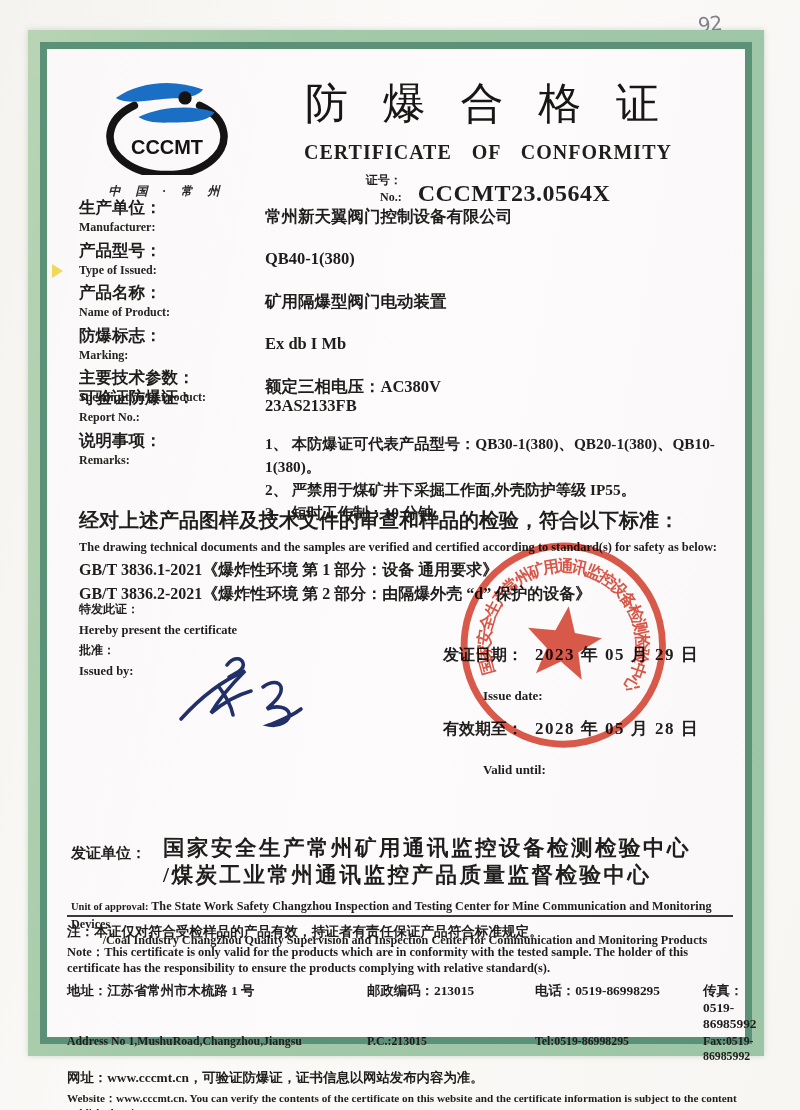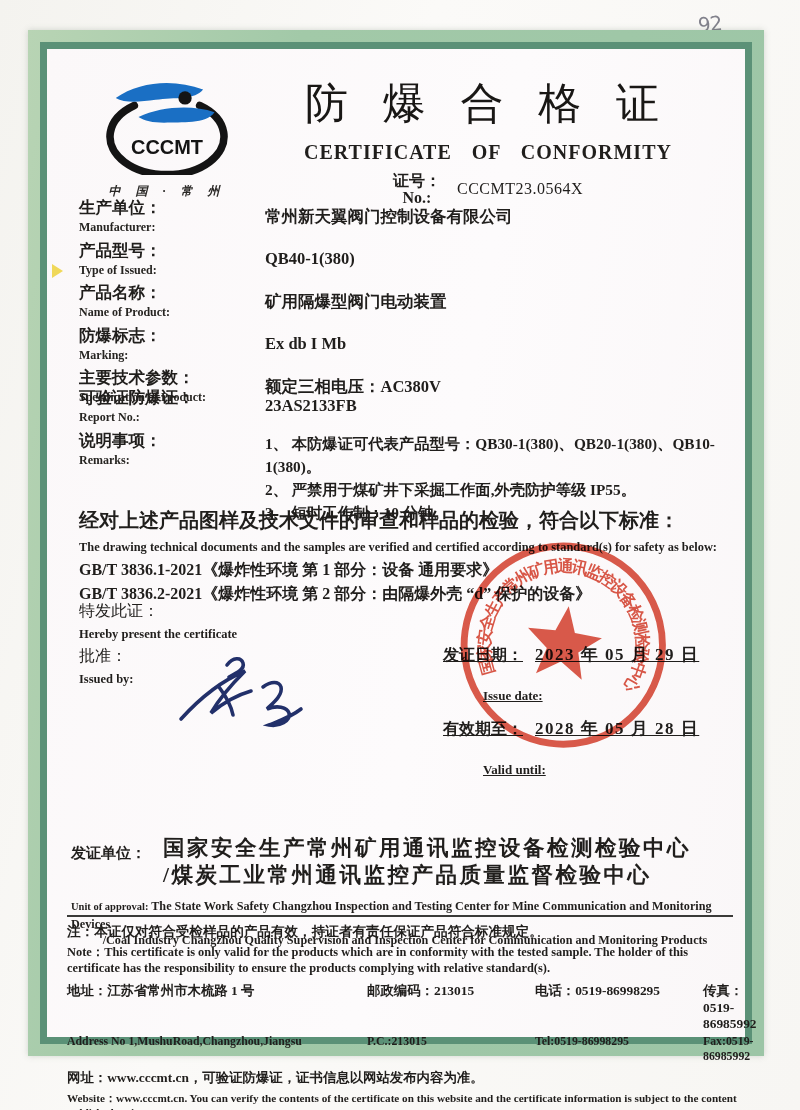--- a/index.html
+++ b/index.html
@@ -29,45 +29,45 @@
     border-left:11px solid #edd23d;opacity:.85;
   }
   
   .logo-wrap{position:absolute;left:32px;top:26px;width:176px;text-align:center;}
   .logo-sub{font-size:12px;font-weight:700;letter-spacing:6px;margin-top:4px;color:#2a2826;font-style:italic;}
   
   .header{position:absolute;left:200px;right:16px;top:26px;text-align:center;}
   .title{font-size:43px;font-weight:500;letter-spacing:12px;color:#191715;white-space:nowrap;}
   .subtitle{font-size:20px;font-weight:700;letter-spacing:1px;word-spacing:14px;margin-top:8px;}
   .certno-row{display:flex;justify-content:center;align-items:flex-start;margin-top:8px;gap:16px;}
-  .certno-labels{text-align:center;font-size:16px;font-weight:700;line-height:17px;}
-  .certno-value{font-size:16px;font-weight:400;letter-spacing:.5px;padding-top:8px;}
+  .certno-labels{text-align:right;font-size:12px;font-weight:700;line-height:17px;}
+  .certno-value{font-size:24px;font-weight:700;letter-spacing:.5px;padding-top:8px;}
   
   .fields{position:absolute;left:32px;right:16px;top:148px;}
   .frow{display:flex;margin-bottom:4.5px;}
   .flab{width:168px;flex:0 0 168px;}
   .flab .zh{font-size:16.5px;font-weight:700;}
   .flab .en{font-size:12px;font-weight:700;margin-top:1px;color:#262421;}
   .fval{flex:1;font-size:16.5px;font-weight:600;padding-top:9px;padding-left:18px;}
   
   .report{position:absolute;left:32px;right:6px;top:338px;}
   .remlines{flex:1;padding-left:18px;padding-top:2px;}
   .remline{font-size:15.3px;font-weight:600;line-height:23px;}
   
   .standards{position:absolute;left:32px;right:10px;top:458px;}
   .std-zh{font-size:20px;font-weight:700;}
   .std-en{font-size:12.4px;font-weight:700;margin-top:6px;}
   .std-line{font-size:16px;font-weight:700;line-height:23.5px;}
   .std-lines{margin-top:3px;}
   
   .issue-left{position:absolute;left:32px;top:552px;}
-  .il-zh{font-size:16px;font-weight:400;}
+  .il-zh{font-size:12px;font-weight:700;}
   .il-en{font-size:12.5px;font-weight:700;margin-top:5px;}
   .signature{position:absolute;left:120px;top:598px;}
-  .issue-right{position:absolute;left:396px;top:594px;width:320px;text-decoration:underline;}
+  .issue-right{position:absolute;left:396px;top:594px;width:320px;}
   .irow{margin-bottom:13px;}
   .irow .l1{display:flex;align-items:baseline;}
   .zhlab{font-size:16px;font-weight:700;white-space:nowrap;}
   .dateval{font-size:17px;font-weight:700;margin-left:12px;letter-spacing:1.5px;white-space:nowrap;}
   .enlab{font-size:13px;font-weight:700;margin-left:40px;margin-top:22px;}
   .stamp{position:absolute;left:408px;top:488px;mix-blend-mode:multiply;opacity:.92;transform:rotate(8deg);}
   
   .approval{position:absolute;left:24px;right:6px;top:786px;}
   .ap-row{display:flex;}
   .ap-lab{flex:0 0 92px;font-size:15px;font-weight:700;padding-top:9px;}

